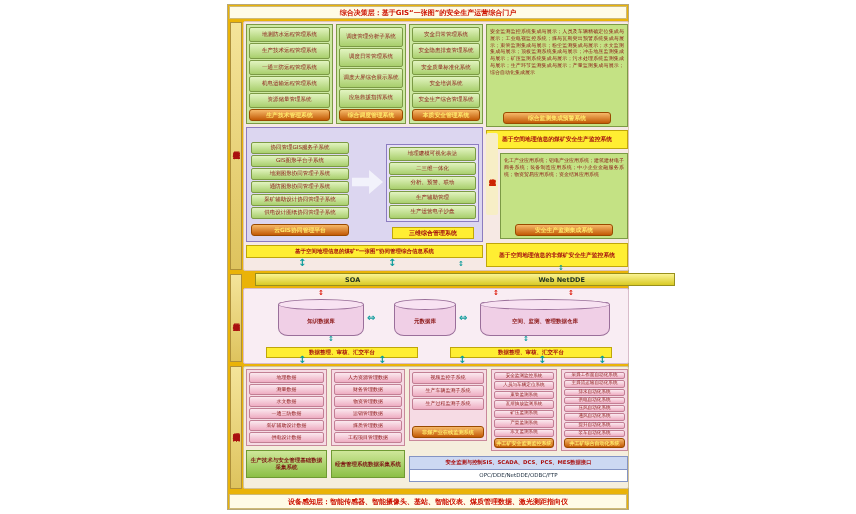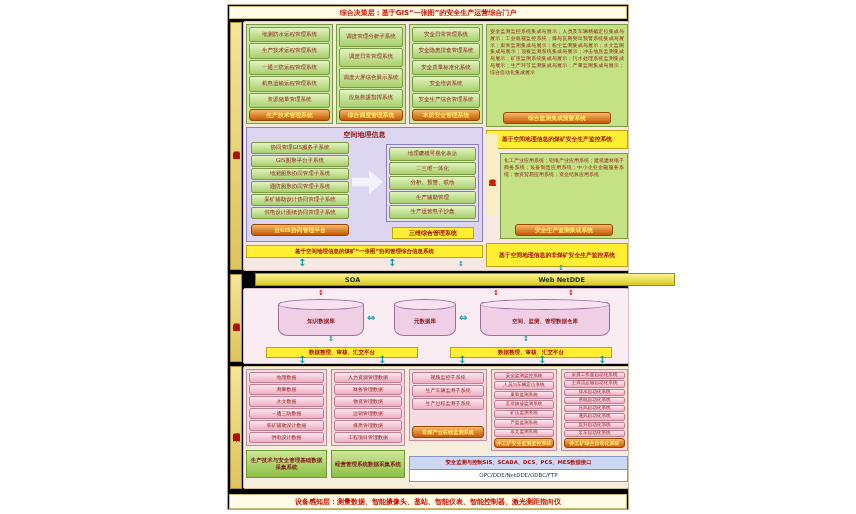--- a/index.html
+++ b/index.html
@@ -1,20 +1,20 @@
 <!DOCTYPE html>
 <html><head>
 <meta charset="utf-8">
 <style>
   * { margin:0; padding:0; box-sizing:border-box; }
   html,body { width:856px; height:514px; }
   body { background:#ffffff; font-family:"DejaVu Sans","Liberation Sans",sans-serif; position:relative; overflow:hidden; }
 
   .diagram { position:absolute; left:227px; top:4px; width:402px; height:506px;
-             background:#000000; border:1px solid #b8a878; }
+             background:#eab308; border:1px solid #b8a878; }
 
   .banner { position:absolute; background:#fffbe6; border:1px solid #cdb977; color:#cc1100;
             font-weight:bold; font-size:7px; display:flex; align-items:center; justify-content:center; text-align:center; }
   .top-banner { left:1px; top:1px; width:398px; height:13px; }
   .bottom-banner { left:1px; top:489px; width:398px; height:15px; }
 
   .vstrip { position:absolute; left:2px; width:12px; background:linear-gradient(#f4e49a,#dec35e);
             border:1px solid #ae8f3a; color:#aa1111; font-weight:bold; font-size:7px;
             writing-mode:vertical-rl; text-orientation:upright; display:flex; align-items:center; justify-content:center; }
   .strip1 { top:17px; height:248px; }
@@ -170,21 +170,20 @@
     <div class="olabel">本质安全管理系统</div>
   </div>
 
   <div class="panel panelD">
     <div class="ptext">安全监测监控系统集成与展示；人员及车辆精确定位集成与展示；工业电视监控系统；煤与瓦斯突出预警系统集成与展示；束管监测集成与展示；粉尘监测集成与展示；水文监测集成与展示；顶板监测系统集成与展示；冲击地压监测集成与展示；矿压监测系统集成与展示；污水处理系统监测集成与展示；生产环节监测集成与展示；产量监测集成与展示；综合自动化集成展示</div>
     <div class="olabel">综合监测集成预警系统</div>
   </div>
   <div class="ylabel bannerD">基于空间地理信息的煤矿安全生产监控系统</div>
 
   <div class="gis-panel">
-    <div class="gis-title">空间地理信息</div>
     <div class="gis-left">
         <div class="gbar">协同管理GIS服务子系统</div>
         <div class="gbar">GIS图形平台子系统</div>
         <div class="gbar">地测图形协同管理子系统</div>
         <div class="gbar">通防图形协同管理子系统</div>
         <div class="gbar">采矿辅助设计协同管理子系统</div>
         <div class="gbar">供电设计图纸协同管理子系统</div>
       </div>
     <div class="olabel gis-cloud">云GIS协同管理平台</div>
     <div class="big-arrow"></div>
@@ -306,15 +305,15 @@
 
   <div class="varr teal-s" style="left:100px; top:331px;"></div>
   <div class="varr teal-s" style="left:295px; top:331px;"></div>
 
   <div class="varr teal" style="left:70px;  top:350px;"></div>
   <div class="varr teal" style="left:150px; top:350px;"></div>
   <div class="varr teal" style="left:230px; top:350px;"></div>
   <div class="varr teal" style="left:310px; top:350px;"></div>
   <div class="varr teal" style="left:370px; top:350px;"></div>
 
-  <div class="banner bottom-banner">设备感知层：测量数据、智能摄像头、基站、智能仪表、智能控制器、激光测距指向仪</div>
+  <div class="banner bottom-banner">设备感知层：智能传感器、智能摄像头、基站、智能仪表、煤质管理数据、激光测距指向仪</div>
 
 </div>
 
 </body></html>

